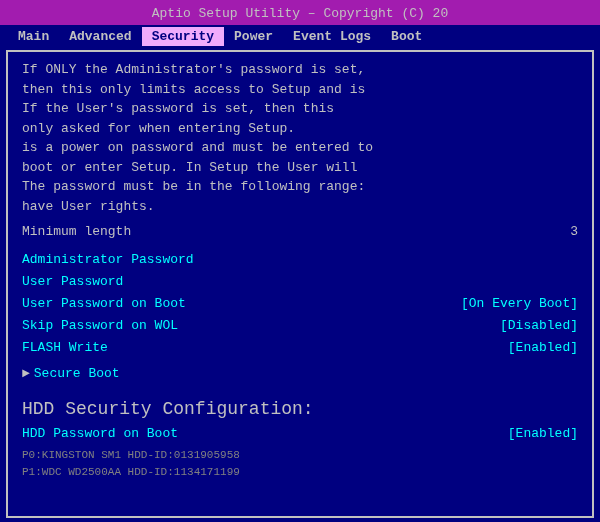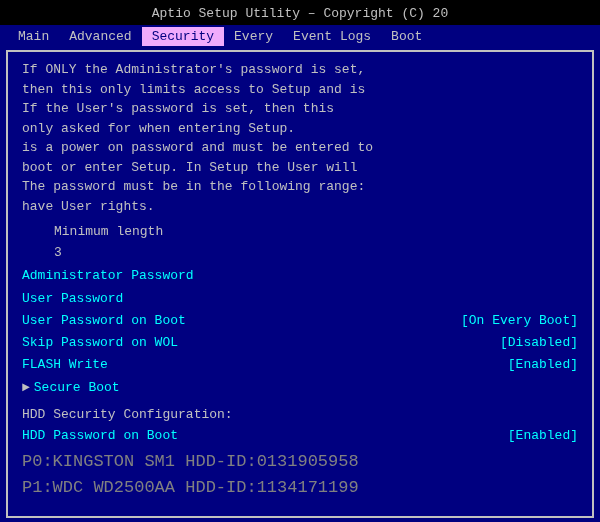--- a/index.html
+++ b/index.html
@@ -17,35 +17,36 @@
     .screen {
       width: 600px;
       height: 522px;
       background: #000080;
       display: flex;
       flex-direction: column;
     }
 
     
     .title-bar {
-      background: #000000;
+      background: #a21caf;
       color: #c0c0c0;
       text-align: center;
       padding: 6px 0 4px 0;
       font-size: 13px;
     }
 
     
     .nav-bar {
       background: #000080;
       display: flex;
       flex-direction: row;
       align-items: flex-start;
       padding: 2px 24px 2px 8px;
       gap: 0;
+      font-weight: bold;
     }
 
     .nav-item {
       color: #c0c0c0;
       padding: 2px 10px;
       font-size: 13px;
       cursor: default;
     }
 
     .nav-item.active {
@@ -68,26 +69,25 @@
 
     .description {
       color: #c0c0c0;
       font-size: 13px;
       line-height: 1.5;
       margin-bottom: 6px;
     }
 
     .field-row {
       display: flex;
-      flex-direction: column;
+      flex-direction: row;
       justify-content: space-between;
       font-size: 13px;
       color: #c0c0c0;
       line-height: 1.6;
-      margin-left: 32px;
     }
 
     .field-row .field-label {
       color: #c0c0c0;
     }
 
     .field-row .field-value {
       color: #c0c0c0;
     }
 
@@ -112,21 +112,21 @@
       color: #00ffff;
     }
 
     .menu-item-row .menu-value {
       color: #00ffff;
       margin-left: 24px;
     }
 
     .section-header {
       color: #c0c0c0;
-      font-size: 13px;
+      font-size: 18px;
       margin-top: 4px;
       margin-bottom: 2px;
       line-height: 1.6;
     }
 
     .submenu-row {
       display: flex;
       align-items: center;
       gap: 4px;
       line-height: 1.7;
@@ -140,39 +140,39 @@
     .submenu-label {
       color: #00ffff;
     }
 
     .hdd-info {
       margin-top: 6px;
     }
 
     .hdd-info-line {
       color: #808080;
-      font-size: 17px;
+      font-size: 11px;
       line-height: 1.5;
     }
   </style>
 </head>
 <body>
 
 <div class="screen">
 
   <div class="title-bar">
     <span>Aptio Setup Utility – Copyright (C) 20</span>
   </div>
 
   <div class="nav-bar">
 
   <div class="nav-item">Main</div>
       <div class="nav-item">Advanced</div>
       <div class="nav-item active">Security</div>
-      <div class="nav-item">Every</div>
+      <div class="nav-item">Power</div>
       <div class="nav-item">Event Logs</div>
       <div class="nav-item">Boot</div>
     </div>
 
   <div class="content-area">
 
     <div class="description">
 
     <div>If ONLY the Administrator's password is set,</div>
         <div>then this only limits access to Setup and is</div>

